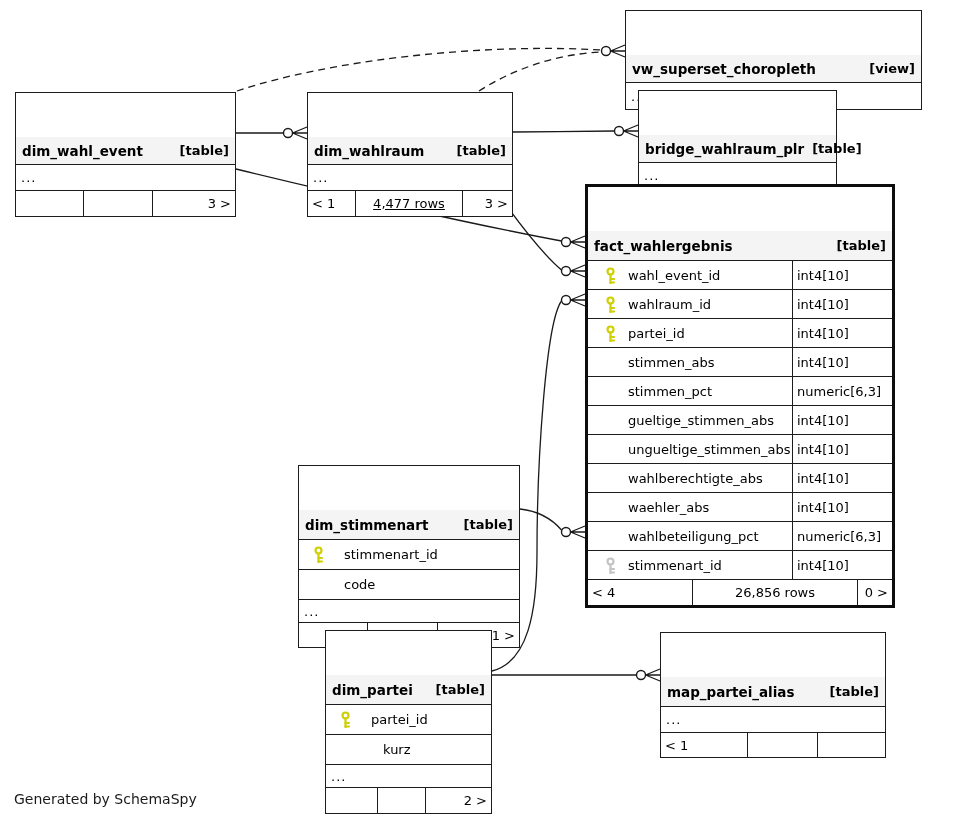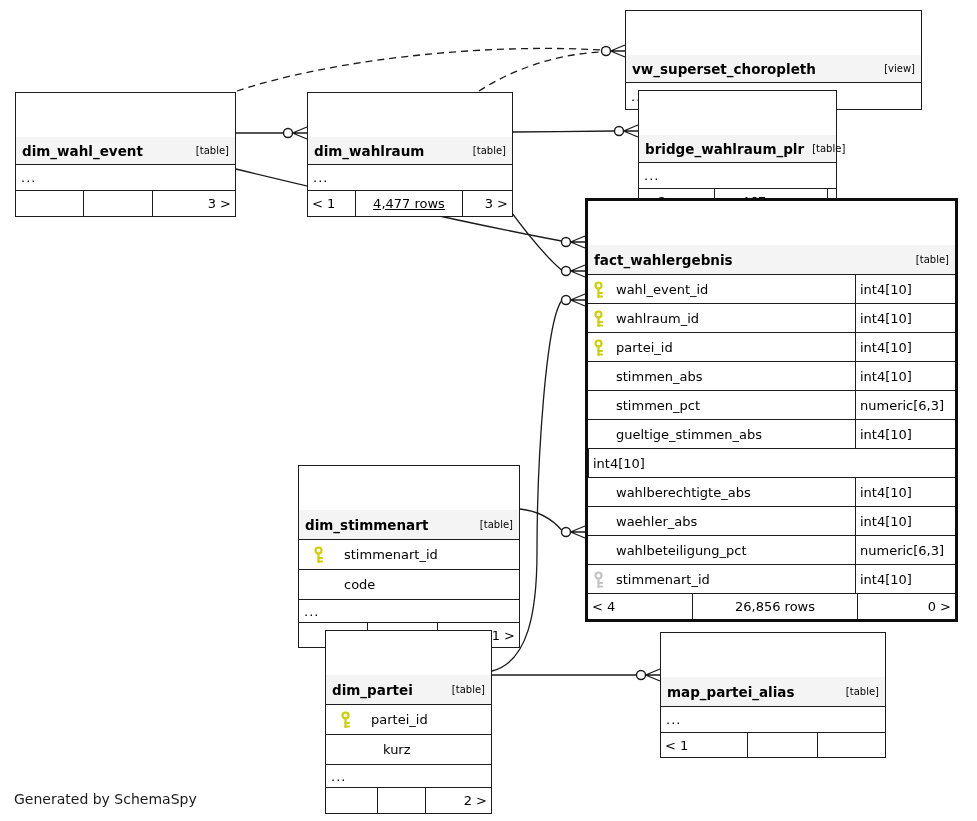--- a/index.html
+++ b/index.html
@@ -4,24 +4,24 @@
 <style>
   html,body{margin:0;padding:0;background:#fff;}
   #canvas{position:relative;width:977px;height:821px;background:#fff;
           font-family:"DejaVu Sans","Liberation Sans",sans-serif;color:#000;overflow:hidden;}
   #rel-layer{position:absolute;left:0;top:0;width:977px;height:821px;pointer-events:none;}
   .n{position:absolute;background:#fff;border:1.5px solid #1c1c1c;box-sizing:border-box;font-size:13px;}
   .n.focus{border-width:3px;border-color:#0d0d0d;}
   .h{display:flex;justify-content:space-between;align-items:center;background:#f4f4f4;
      border-bottom:1.5px solid #1c1c1c;padding:0 6px;box-sizing:border-box;margin-top:44px;}
   .t{font-weight:bold;font-size:13.5px;white-space:nowrap;}
-  .k{font-size:10px;white-space:nowrap;margin-left:8px;}
+  .k{font-size:13px;white-space:nowrap;margin-left:8px;font-weight:bold;}
   .r{display:flex;align-items:center;border-bottom:1px solid #1c1c1c;box-sizing:border-box;}
   .r:last-child{border-bottom:none;}
-  .cn{display:flex;align-items:center;flex:1 1 auto;padding-left:4px;height:100%;box-sizing:border-box;overflow:hidden;white-space:nowrap;}
+  .cn{display:flex;align-items:center;flex:1 1 auto;padding-left:16px;height:100%;box-sizing:border-box;overflow:hidden;white-space:nowrap;}
   .cn.pad2{padding-left:13px;}
   .cn .lbl{margin-left:11px;}
   .ct{flex:0 0 100px;border-left:1px solid #1c1c1c;height:100%;display:flex;align-items:center;
       padding-left:4px;box-sizing:border-box;white-space:nowrap;}
   .e{padding-left:5px;letter-spacing:1px;}
   .f{display:flex;align-items:center;box-sizing:border-box;font-size:13px;}
   .fc{height:100%;display:flex;align-items:center;padding:0 4px;box-sizing:border-box;border-right:1px solid #1c1c1c;white-space:nowrap;}
   .fc:last-child{border-right:none;}
   .fc.c{justify-content:center;}
   .fc.rt{justify-content:flex-end;flex:1 1 auto;}
@@ -135,21 +135,21 @@
     <div class="r" style="height:26px;">
       <span class="e">...</span>
     </div>
     <div class="f" style="height:25px;">
       <span class="fc" style="width:82px;">&lt; 2</span>
       <span class="fc c" style="width:122px;">467 rows</span>
       <span class="fc rt"></span>
     </div>
   </div>
 
-  <div class="n focus" style="left:585px;top:198px;width:373px;">
+  <div class="n focus" style="left:585px;top:184px;width:310px;">
     <div class="h" style="height:30px;">
       <span class="t">fact_wahlergebnis</span>
       <span class="k">[table]</span>
     </div>
 
     <div class="r" style="height:29px;">
       <span class="cn">
         <span class="key-icon" data-keytype="pk">
             <svg width="13" height="17" viewBox="0 0 13 17">
               <g class="ks">
@@ -232,20 +232,31 @@
                 <circle cx="6.5" cy="4.5" r="3"></circle>
                 <line x1="6.5" y1="7.5" x2="6.5" y2="16"></line>
               </g>
             </svg>
           </span>
         <span class="lbl">gueltige_stimmen_abs</span>
       </span>
       <span class="ct">int4[10]</span>
     </div>
     <div class="r" style="height:29px;">
+      <span class="cn">
+        <span class="key-icon" data-keytype="none">
+            <svg width="13" height="17" viewBox="0 0 13 17">
+              <g class="ks">
+                <circle cx="6.5" cy="4.5" r="3"></circle>
+                <line x1="6.5" y1="7.5" x2="6.5" y2="16"></line>
+              </g>
+            </svg>
+          </span>
+        <span class="lbl">ungueltige_stimmen_abs</span>
+      </span>
       <span class="ct">int4[10]</span>
     </div>
     <div class="r" style="height:29px;justify-content:flex-end;">
       <span class="cn">
         <span class="key-icon" data-keytype="none">
             <svg width="13" height="17" viewBox="0 0 13 17">
               <g class="ks">
                 <circle cx="6.5" cy="4.5" r="3"></circle>
                 <line x1="6.5" y1="7.5" x2="6.5" y2="16"></line>
               </g>

